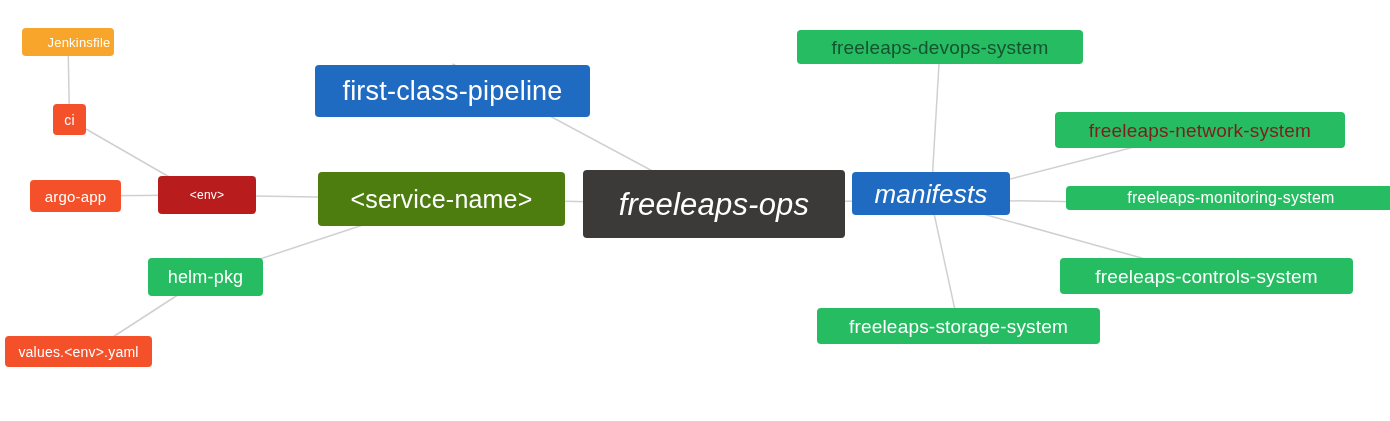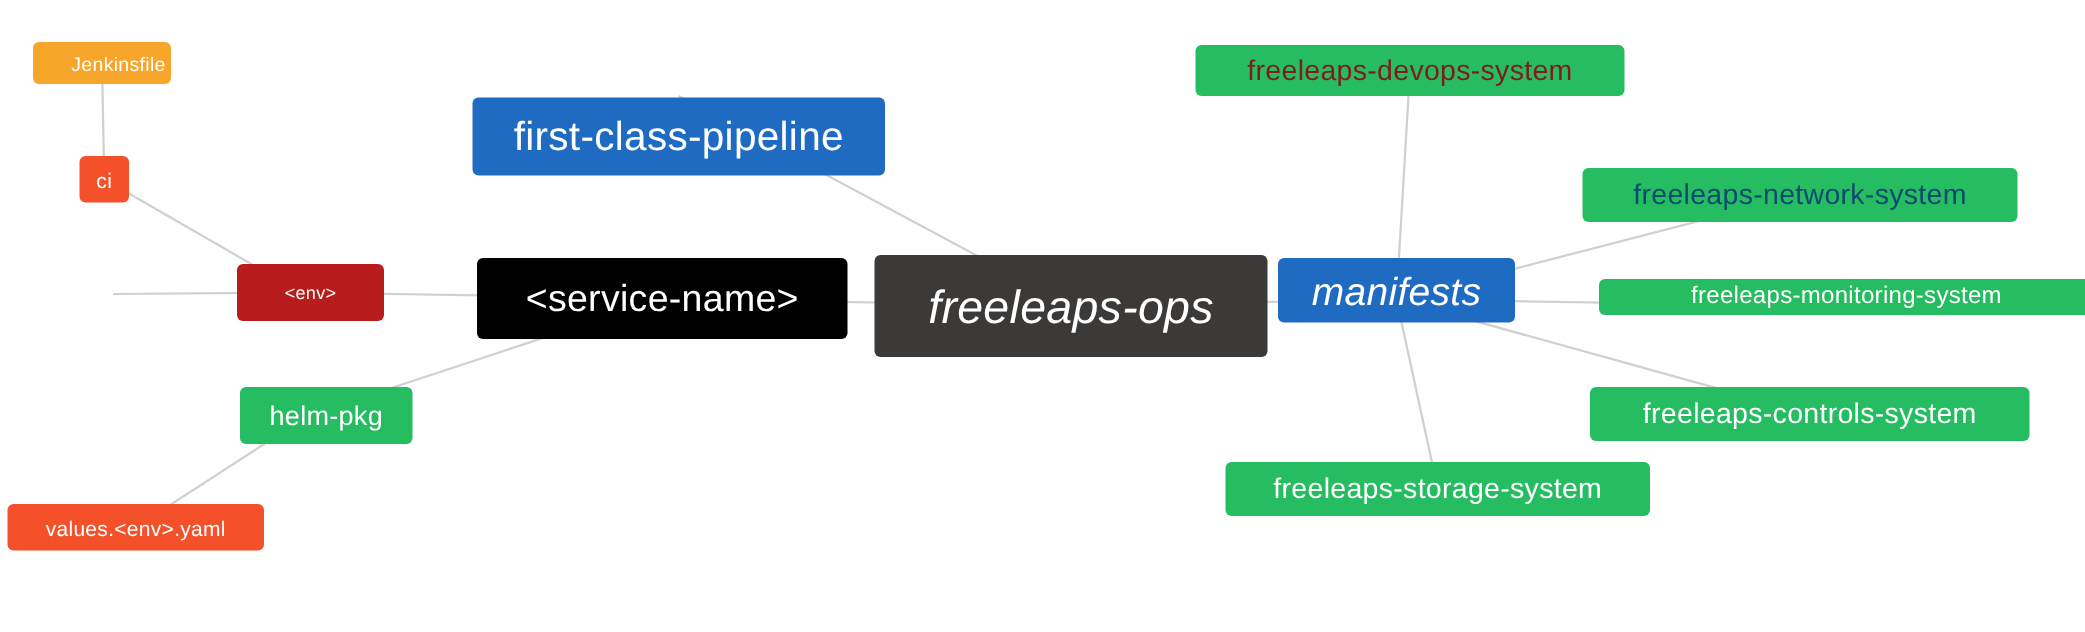--- a/index.html
+++ b/index.html
@@ -54,25 +54,26 @@
       <line x1="205.5" y1="277" x2="90.5" y2="351.5" stroke="#d0d0d0" stroke-width="1.5"></line>
       <line x1="931" y1="199.5" x2="940" y2="47" stroke="#d0d0d0" stroke-width="1.5"></line>
       <line x1="931" y1="199.5" x2="1200" y2="130" stroke="#d0d0d0" stroke-width="1.5"></line>
       <line x1="931" y1="199.5" x2="1213" y2="204" stroke="#d0d0d0" stroke-width="1.5"></line>
       <line x1="931" y1="199.5" x2="1206.5" y2="276" stroke="#d0d0d0" stroke-width="1.5"></line>
       <line x1="931" y1="199.5" x2="958.5" y2="326" stroke="#d0d0d0" stroke-width="1.5"></line>
     </svg>
 
 <div class="node" style="left: 22px; top: 28px; width: 92px; height: 28px; font-size: 13px; background: rgb(247, 165, 43); color: rgb(255, 255, 255); padding-left: 28px;">Jenkinsfile</div>
     <div class="node" style="left: 53px; top: 104px; width: 33px; height: 31px; font-size: 14px; background: rgb(244, 80, 42); color: rgb(255, 255, 255);">ci</div>
+    <div class="node" style="left: 30px; top: 180px; width: 91px; height: 32px; font-size: 15px; background: rgb(244, 80, 42); color: rgb(255, 255, 255);">argo-app</div>
     <div class="node" style="left: 158px; top: 176px; width: 98px; height: 38px; font-size: 12px; background: #b91c1c; color: rgb(255, 255, 255);">&lt;env&gt;</div>
     <div class="node" style="left: 315px; top: 38px; width: 275px; height: 52px; font-size: 27px; background: rgb(31, 107, 193); color: rgb(255, 255, 255); margin-top: 27px;">first-class-pipeline</div>
-    <div class="node" style="left: 318px; top: 172px; width: 247px; height: 54px; font-size: 25px; background: #000000; color: rgb(255, 255, 255);">&lt;service-name&gt;</div>
-    <div class="node" style="left: 160px; top: 258px; width: 115px; height: 38px; font-size: 18px; background: rgb(38, 189, 98); color: rgb(255, 255, 255);">helm-pkg</div>
-    <div class="node" style="left: 5px; top: 336px; width: 171px; height: 31px; font-size: 14px; background: rgb(244, 80, 42); color: rgb(255, 255, 255);">values.&lt;env&gt;.yaml</div>
+    <div class="node" style="left: 318px; top: 172px; width: 247px; height: 54px; font-size: 25px; background: #4d7c0f; color: rgb(255, 255, 255);">&lt;service-name&gt;</div>
+    <div class="node" style="left: 148px; top: 258px; width: 115px; height: 38px; font-size: 18px; background: rgb(38, 189, 98); color: rgb(255, 255, 255);">helm-pkg</div>
+    <div class="node" style="left: 5px; top: 336px; width: 147px; height: 31px; font-size: 14px; background: rgb(244, 80, 42); color: rgb(255, 255, 255);">values.&lt;env&gt;.yaml</div>
     <div class="node" style="left: 583px; top: 170px; width: 262px; height: 68px; font-size: 31px; background: rgb(59, 58, 57); color: rgb(255, 255, 255); font-style: italic;">freeleaps-ops</div>
     <div class="node" style="left: 852px; top: 172px; width: 158px; height: 43px; font-size: 26px; background: rgb(31, 107, 193); color: rgb(255, 255, 255); font-style: italic;">manifests</div>
-    <div class="node" style="left: 797px; top: 30px; width: 286px; height: 34px; font-size: 19px; background: rgb(38, 189, 98); color: #7f1d1d;">freeleaps-devops-system</div>
-    <div class="node" style="left: 1055px; top: 112px; width: 290px; height: 36px; font-size: 19px; background: rgb(38, 189, 98); color: #0c4a6e;">freeleaps-network-system</div>
+    <div class="node" style="left: 797px; top: 30px; width: 286px; height: 34px; font-size: 19px; background: rgb(38, 189, 98); color: #14532d;">freeleaps-devops-system</div>
+    <div class="node" style="left: 1055px; top: 112px; width: 290px; height: 36px; font-size: 19px; background: rgb(38, 189, 98); color: #7f1d1d;">freeleaps-network-system</div>
     <div class="node" style="left: 1048px; top: 186px; width: 330px; height: 24px; font-size: 16px; background: rgb(38, 189, 98); color: rgb(255, 255, 255); margin-left: 18px;">freeleaps-monitoring-system</div>
     <div class="node" style="left: 817px; top: 308px; width: 283px; height: 36px; font-size: 19px; background: rgb(38, 189, 98); color: rgb(255, 255, 255);">freeleaps-storage-system</div>
     <div class="node" style="left: 1060px; top: 258px; width: 293px; height: 36px; font-size: 19px; background: rgb(38, 189, 98); color: rgb(255, 255, 255);">freeleaps-controls-system</div>
   </div>
 
 </body></html>

